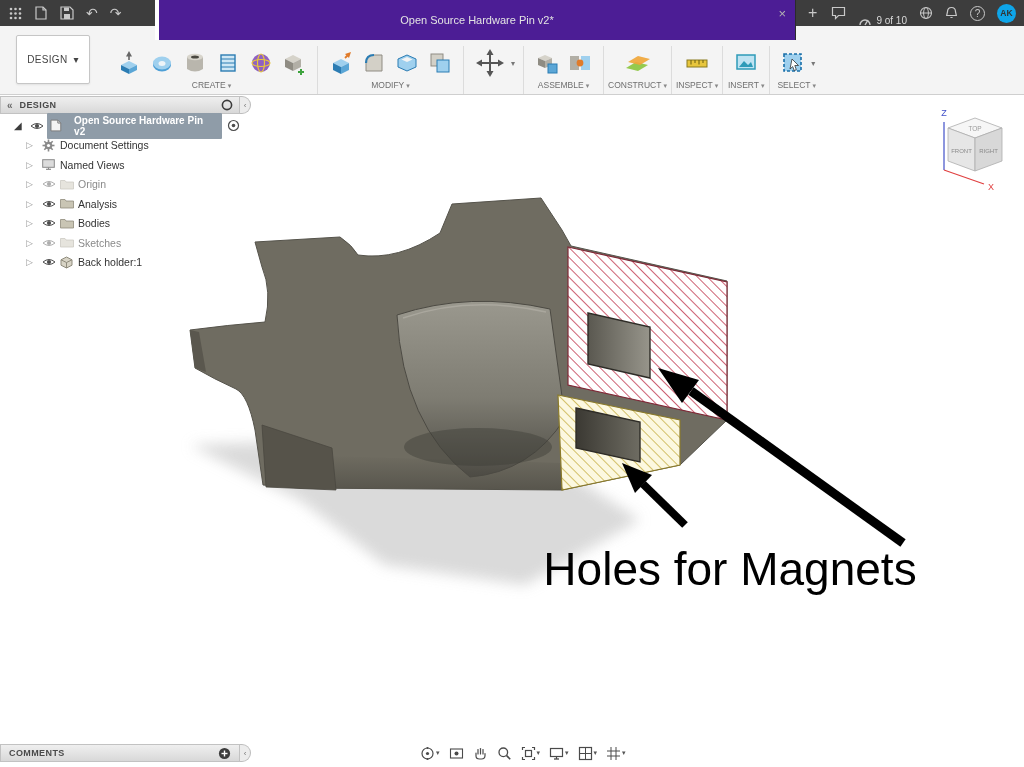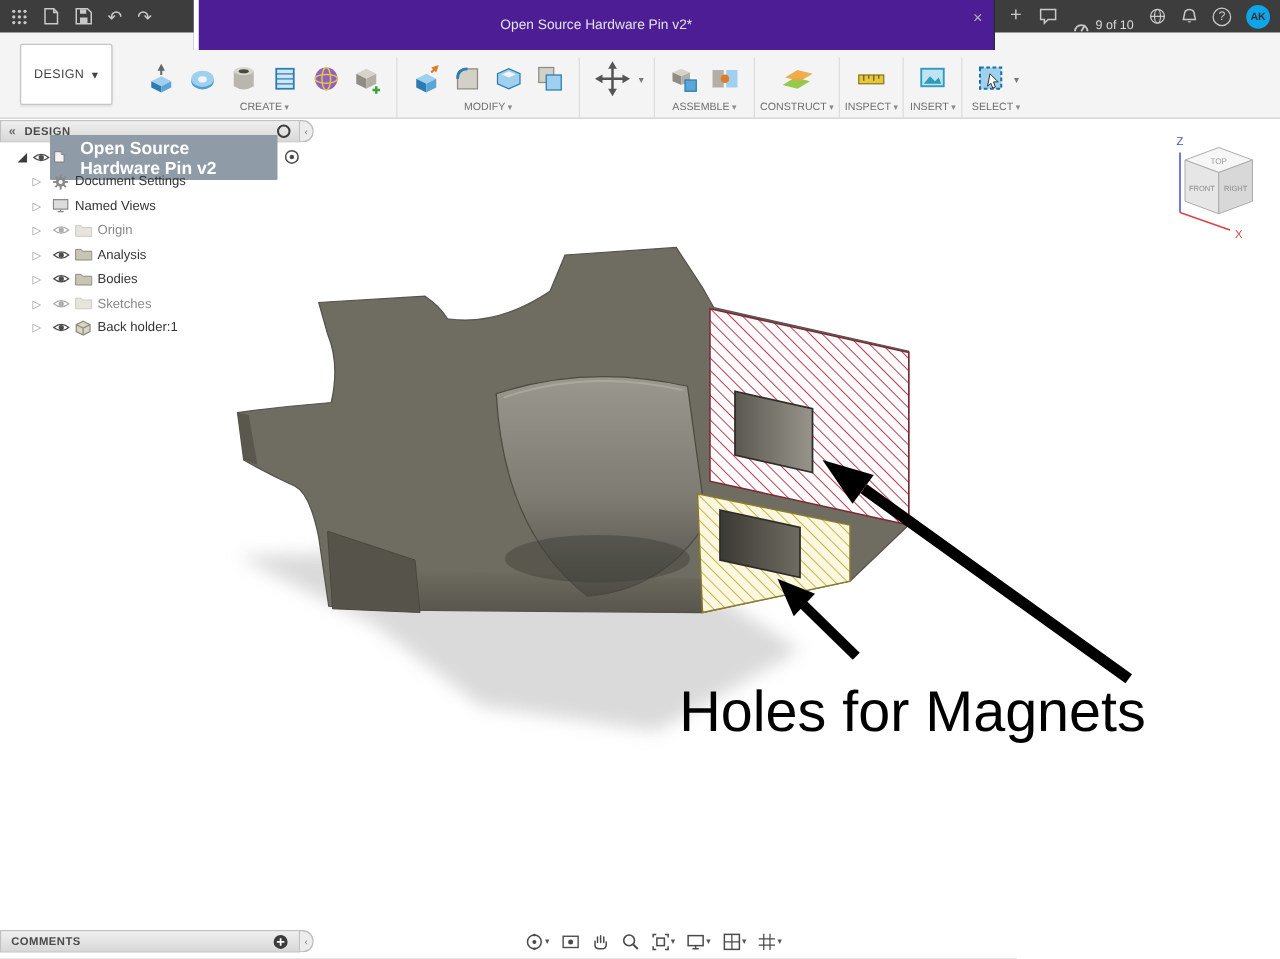--- a/index.html
+++ b/index.html
@@ -60,21 +60,21 @@
   .tree { background:rgba(255,255,255,.84); padding:2px 0 5px; }
   .trow { height:19.5px; display:flex; align-items:center; font-size:10.5px; color:#333; padding-left:14px; }
   .trow .tri { width:16px; color:#9a9a9a; font-size:9px; }
   .trow .tri.root { color:#3c3c3c; font-size:10px; }
   .trow .eyeb { width:18px; display:flex; align-items:center; }
   .trow .ric { width:18px; display:flex; align-items:center; }
   .trow .indent { width:12px; }
   .trow.dim .rlabel { color:#8a8a8a; }
   .trow.dim svg { opacity:.45; }
   .root-hl { display:flex; align-items:center; gap:12px; background:#8f9ca8; color:#fff;
-             font-weight:bold; font-size:14px; padding:2px 8px 2px 3px; border-radius:1px; }
+             font-weight:bold; font-size:10px; padding:2px 8px 2px 3px; border-radius:1px; }
   .root-target { margin-left:5px; display:flex; align-items:center; }
 
   
   .comments-bar { position:absolute; left:0; top:744px; width:240px; height:18px;
                   background:linear-gradient(#efefef,#d8d8d8); border:1px solid #c2c2c2;
                   display:flex; align-items:center; font-size:9px; font-weight:bold; color:#4a4a4a;
                   letter-spacing:.4px; padding:0 8px; z-index:40;text-align:center; }
   .comments-bar .sp { flex:1; }
   .comments-handle { position:absolute; left:240px; top:744px; width:11px; height:18px; background:#ececec;
                      border:1px solid #bdbdbd; border-left:none; border-radius:0 9px 9px 0;

